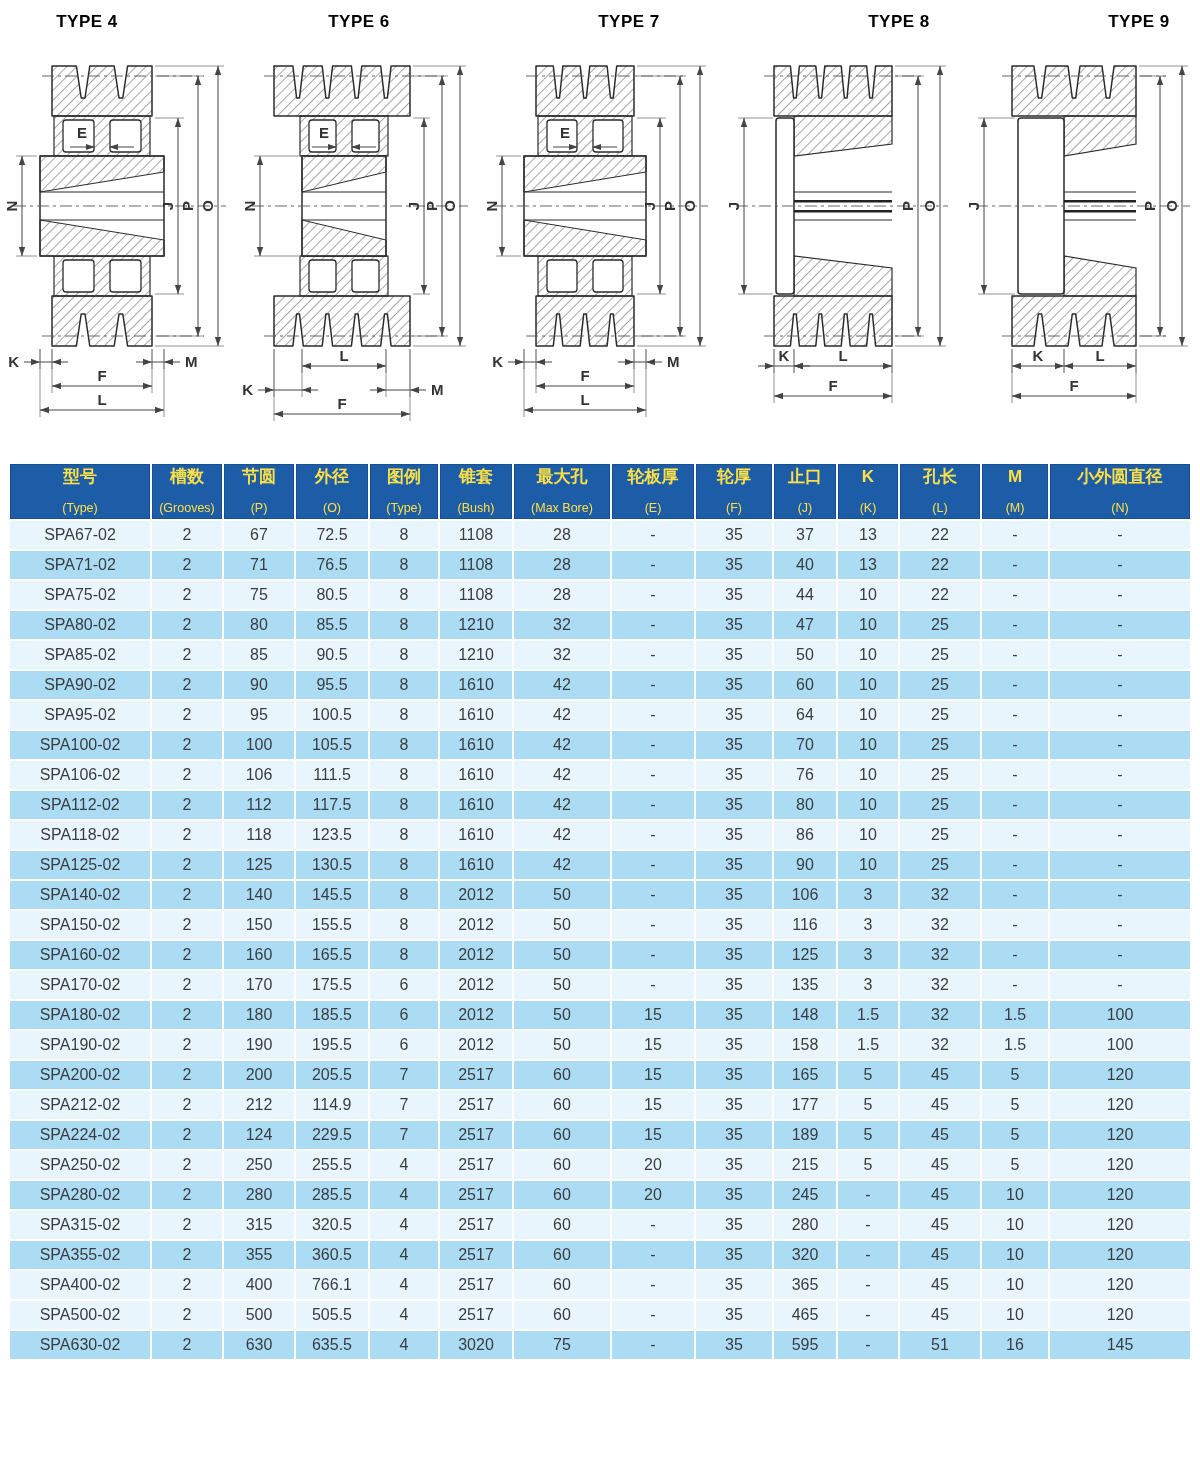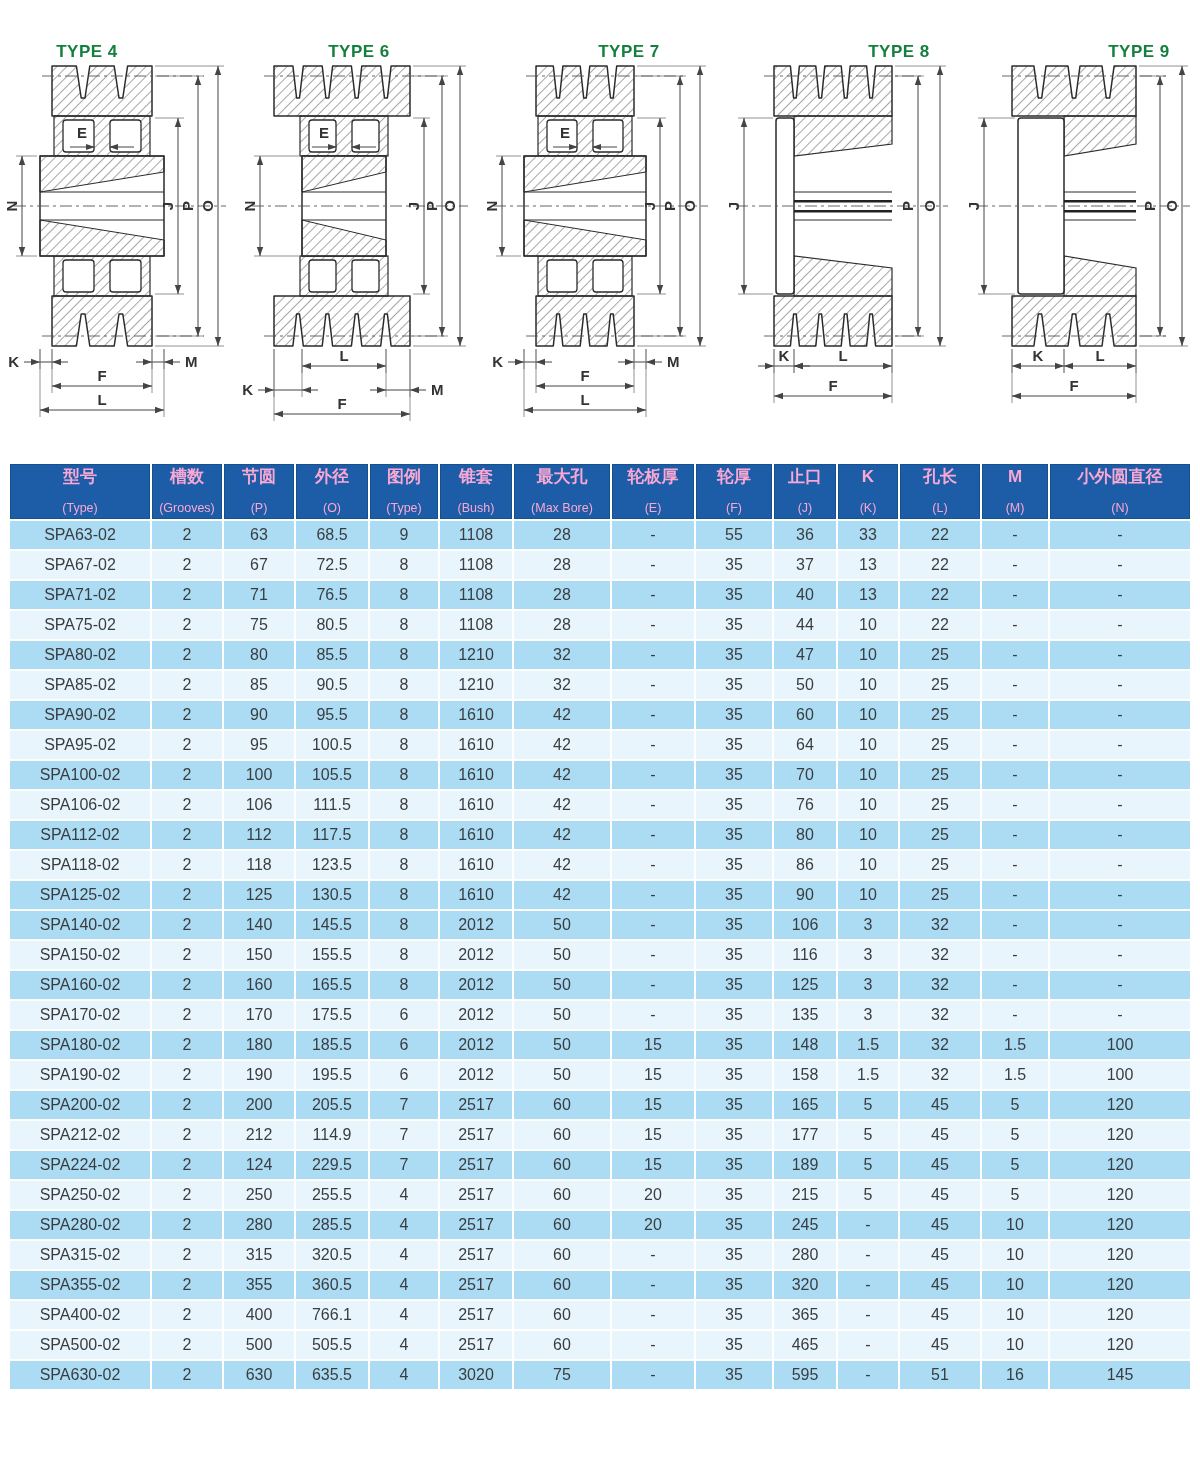--- a/index.html
+++ b/index.html
@@ -1,25 +1,25 @@
 <!DOCTYPE html>
 <html><head>
 <meta charset="utf-8">
 <style>
   html,body{margin:0;padding:0;background:#fff;}
   body{width:1200px;height:1464px;font-family:"Liberation Sans",sans-serif;}
   .page{position:relative;width:1200px;height:1464px;background:#fff;overflow:hidden;}
   .diagrams{position:relative;height:462px;background:#fff;}
-  .dgm-title{position:absolute;top:42px;width:110px;text-align:center;font-weight:bold;
-             font-size:17px;color:#15803d;letter-spacing:.5px;}
+  .dgm-title{position:absolute;top:12px;width:110px;text-align:center;font-weight:bold;
+             font-size:17px;color:#000000;letter-spacing:.5px;}
   svg.pulley{position:absolute;top:4px;width:240px;height:456px;}
   svg.pulley .dl{font-family:"Liberation Sans",sans-serif;font-size:15px;font-weight:bold;fill:#333;}
   table.spec{border-collapse:separate;border-spacing:2px;table-layout:fixed;
              width:1184px;margin:0 8px;background:#fff;}
-  th{background:#1d5ca6;color:#f9a8d4;height:52px;box-sizing:border-box;
+  th{background:#1d5ca6;color:#fde047;height:52px;box-sizing:border-box;
      vertical-align:middle;padding:2px 1px;border:1px solid #15508f;}
   th .zh{font-size:17px;font-weight:bold;line-height:20px;}
   th .en{font-size:12.5px;font-weight:normal;line-height:15px;margin-top:14px;}
   td{height:28px;box-sizing:border-box;padding:0 2px;text-align:center;
      font-size:16px;color:#3a3d40;line-height:28px;overflow:hidden;}
   tr.odd td{background:#abdcf4;}
   tr.even td{background:#e9f5fc;}
 </style>
 </head>
 <body>
@@ -458,36 +458,20 @@
             <div class="zh">M</div>
             <div class="en">(M)</div>
           </th>
           <th>
             <div class="zh">小外圆直径</div>
             <div class="en">(N)</div>
           </th>
         </tr>
       </thead>
       <tbody>
-        <tr class="odd">
-          <td>SPA63-02</td>
-          <td>2</td>
-          <td>63</td>
-          <td>68.5</td>
-          <td>9</td>
-          <td>1108</td>
-          <td>28</td>
-          <td>-</td>
-          <td>55</td>
-          <td>36</td>
-          <td>33</td>
-          <td>22</td>
-          <td>-</td>
-          <td>-</td>
-        </tr>
         <tr class="even">
           <td>SPA67-02</td>
           <td>2</td>
           <td>67</td>
           <td>72.5</td>
           <td>8</td>
           <td>1108</td>
           <td>28</td>
           <td>-</td>
           <td>35</td>

